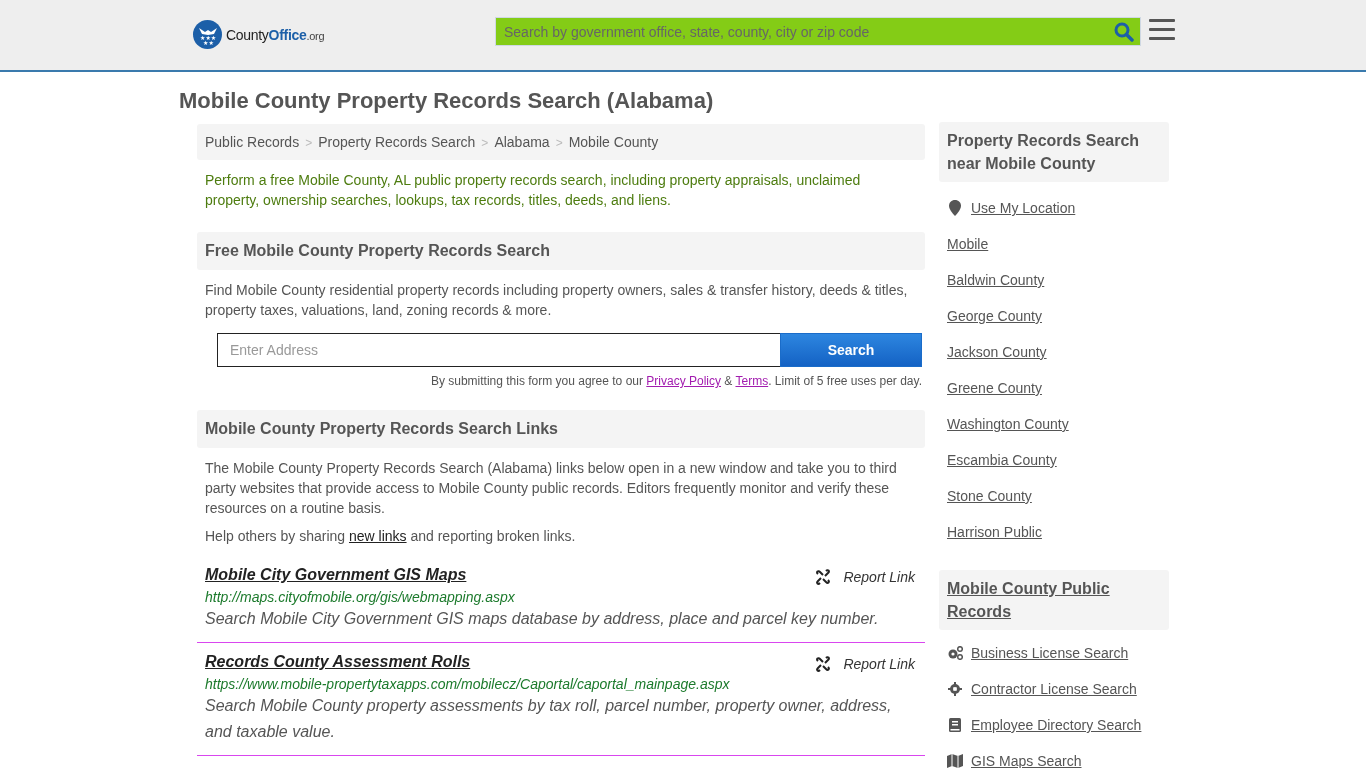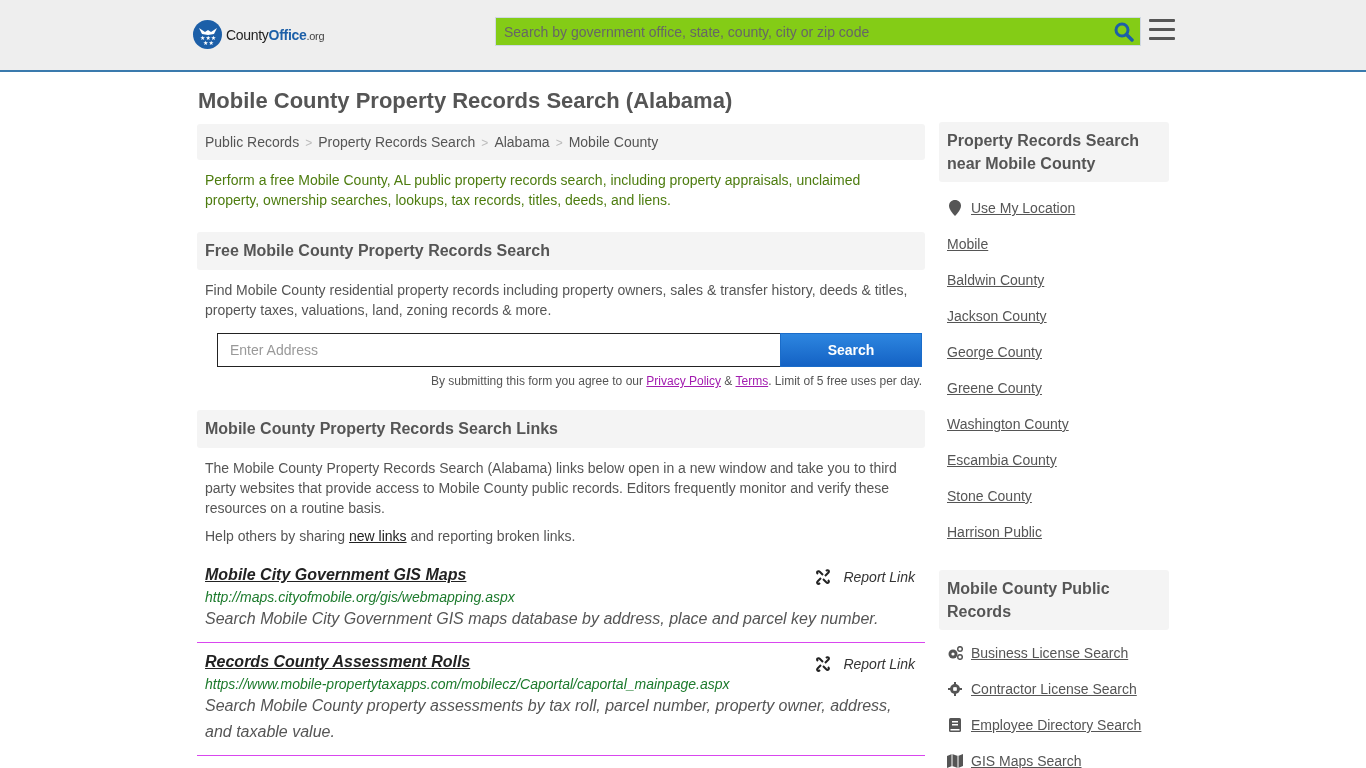--- a/index.html
+++ b/index.html
@@ -15,21 +15,21 @@
   .logo-text .office { color: #1c5fa8; font-weight: bold; }
   .logo-text .org { font-size: 11px; color: #444; }
 
   .top-search { position: absolute; left: 302px; top: 17px; width: 646px; height: 29px; background: #84cc16; border: 1px solid #cfd8e3; }
   .top-search input { border: none; outline: none; width: 600px; height: 27px; padding-left: 8px; font-family: "Liberation Sans", sans-serif; font-size: 14px; color: #555; background: transparent; }
   .top-search input::placeholder { color: #666; }
   .top-search .search-btn { position: absolute; right: 6px; top: 4px; width: 20px; height: 20px; cursor: pointer; }
   .menu-btn { position: absolute; left: 956px; top: 19px; width: 26px; height: 22px; cursor: pointer; }
   .menu-btn span { display: block; height: 3px; background: #555; margin-bottom: 6px; border-radius: 1px; }
 
-  .page-title { position: absolute; left: 198px; top: 88px; font-size: 22px; font-weight: bold; color: #555; }
+  .page-title { position: absolute; left: 179px; top: 88px; font-size: 22px; font-weight: bold; color: #555; }
 
   .main { position: absolute; left: 197px; top: 124px; width: 728px; }
   .breadcrumb { background: #f4f4f4; height: 36px; border-radius: 3px; padding: 10px 8px; font-size: 14px; color: #555; }
   .breadcrumb .sep { color: #bbb; margin: 0 6px; font-size: 12px; }
   .breadcrumb a { text-decoration: none; color: #555; }
   .intro { padding: 10px 8px 0 8px; line-height: 20px; font-size: 14px; color: #4d7c0f; }
 
   .section-header { background: #f4f4f4; border-radius: 3px; height: 38px; padding: 10px 8px; font-size: 16px; font-weight: bold; color: #555; }
   .sec1 { margin-top: 22px; }
   .para { padding: 10px 8px 0 8px; line-height: 20px; font-size: 14px; color: #555; }
@@ -52,21 +52,21 @@
   .link-item .url { font-size: 14px; color: #1c7a2c; margin-top: 5px; }
   .link-item .desc { font-size: 16px; color: #555; line-height: 26px; margin-top: 1px; }
 
   .sidebar { position: absolute; left: 939px; top: 122px; width: 230px; }
   .side-header { background: #f4f4f4; border-radius: 3px; padding: 7px 8px; font-size: 16px; font-weight: bold; color: #555; line-height: 23px; }
   .side-list { padding: 0 8px; }
   .side-item { display: flex; align-items: center; height: 36px; font-size: 14px; color: #555; }
   .side-item a { color: #555; text-decoration: underline; }
   .side-item .ico { width: 16px; display: inline-flex; justify-content: center; margin-right: 8px; }
   .side-list.first { margin-top: 8px; }
-  .sidebar .side-header.second { margin-top: 20px; }
+  .sidebar .side-header.second { margin-top: 20px; text-decoration: underline; }
   .side-list.second { margin-top: 5px; }
 </style>
 </head>
 <body>
 
 <div class="topbar">
   <div class="inner">
     <div class="logo">
       <span class="logo-badge">
         <svg width="22" height="20" viewBox="0 0 22 20">
@@ -153,24 +153,24 @@
         </span>
       <a href="#">Use My Location</a>
     </div>
     <div class="side-item">
         <a href="#">Mobile</a>
       </div>
     <div class="side-item">
         <a href="#">Baldwin County</a>
       </div>
     <div class="side-item">
+        <a href="#">George County</a>
+      </div>
+    <div class="side-item">
         <a href="#">Jackson County</a>
-      </div>
-    <div class="side-item">
-        <a href="#">George County</a>
       </div>
     <div class="side-item">
         <a href="#">Greene County</a>
       </div>
     <div class="side-item">
         <a href="#">Washington County</a>
       </div>
     <div class="side-item">
         <a href="#">Escambia County</a>
       </div>

